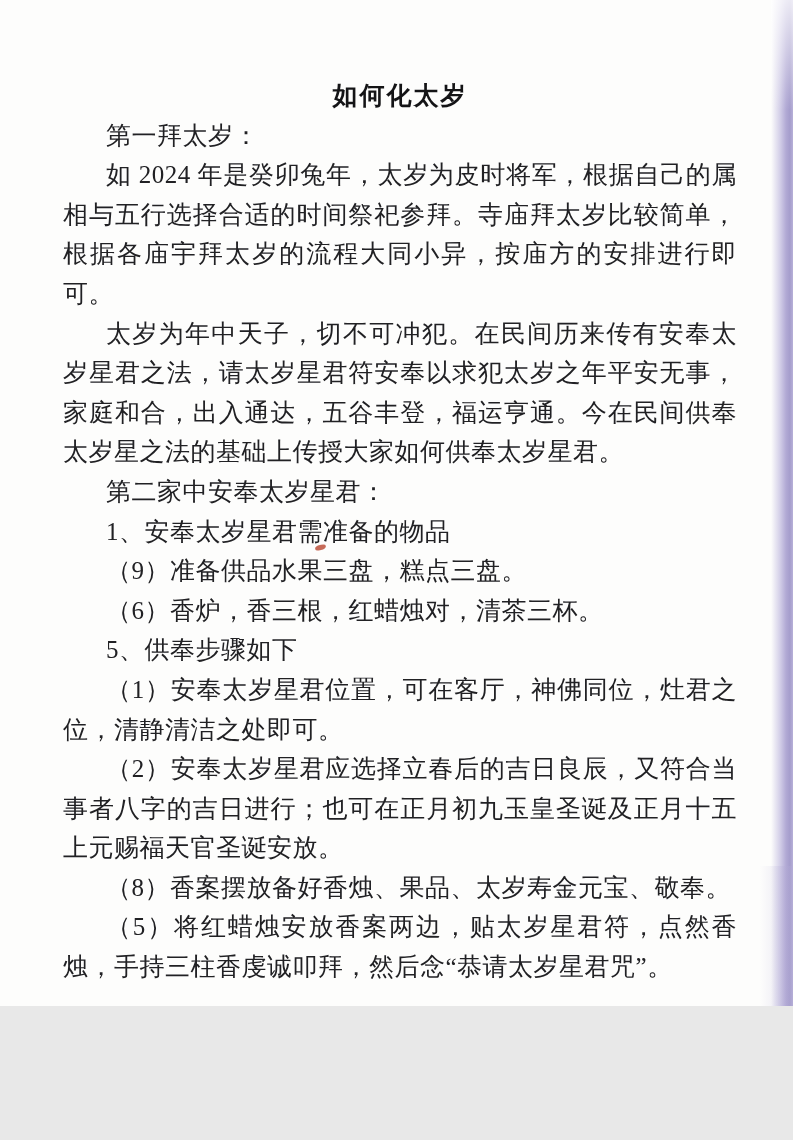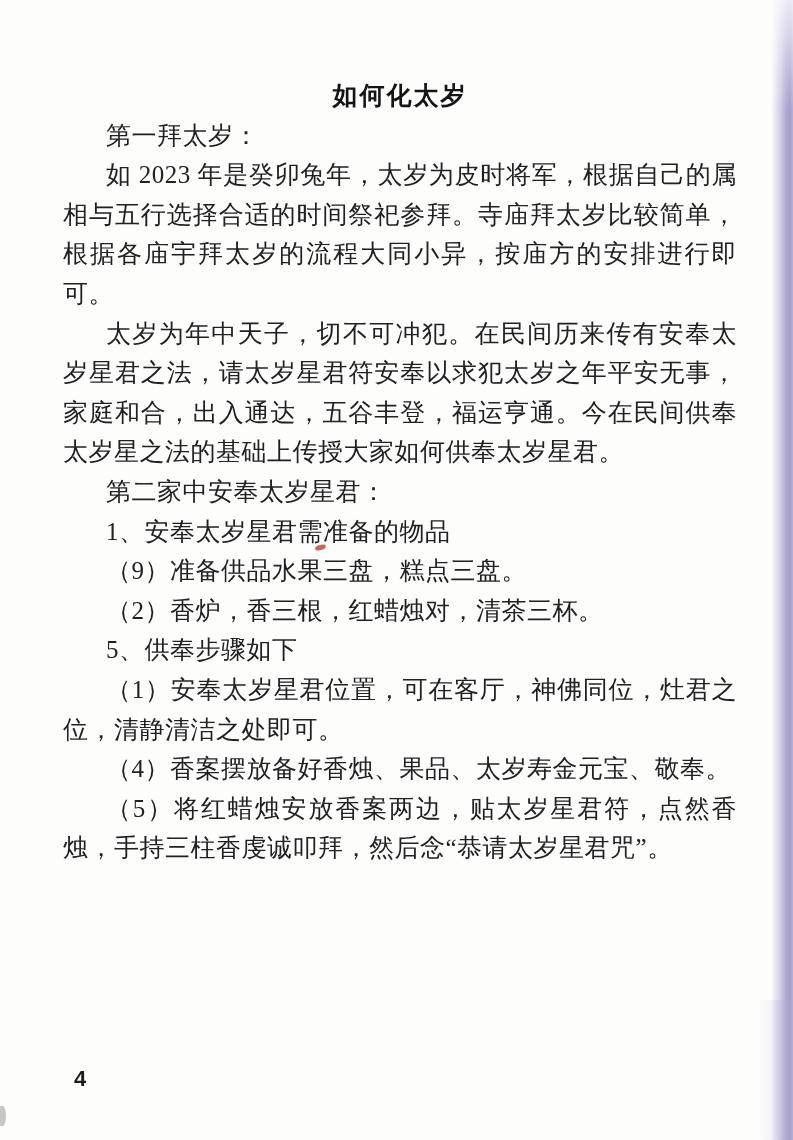--- a/index.html
+++ b/index.html
@@ -2,21 +2,21 @@
 <html><head>
 <meta charset="utf-8">
 <style>
   * { margin: 0; padding: 0; box-sizing: border-box; }
   html, body { background: #e8e8e8; }
   body { font-family: "Liberation Serif", "DejaVu Serif", serif; }
 
   .scan-page {
     position: relative;
     width: 793px;
-    height: 1140px;
+    height: 1006px;
     margin: 0 auto;
     background: #fdfdfc;
     overflow: hidden;
     color: #1f1f21;
   }
 
   
   .edge-band {
     position: absolute;
     top: 0;
@@ -109,29 +109,30 @@
   }
 </style>
 </head>
 <body>
 
 <div class="scan-page">
 
   <div class="content">
     <h1 class="doc-title">如何化太岁</h1>
     <p class="para">第一拜太岁：</p>
-    <p class="para">如 2023 年是癸卯兔年，太岁为皮时将军，根据自己的属相与五行选择合适的时间祭祀参拜。寺庙拜太岁比较简单，根据各庙宇拜太岁的流程大同小异，按庙方的安排进行即可。</p>
+    <p class="para">如 2024 年是癸卯兔年，太岁为皮时将军，根据自己的属相与五行选择合适的时间祭祀参拜。寺庙拜太岁比较简单，根据各庙宇拜太岁的流程大同小异，按庙方的安排进行即可。</p>
     <p class="para">太岁为年中天子，切不可冲犯。在民间历来传有安奉太岁星君之法，请太岁星君符安奉以求犯太岁之年平安无事，家庭和合，出入通达，五谷丰登，福运亨通。今在民间供奉太岁星之法的基础上传授大家如何供奉太岁星君。</p>
     <p class="para">第二家中安奉太岁星君：</p>
     <p class="para">1、安奉太岁星君需准备的物品</p>
     <p class="para">（9）准备供品水果三盘，糕点三盘。</p>
-    <p class="para">（2）香炉，香三根，红蜡烛对，清茶三杯。</p>
+    <p class="para">（6）香炉，香三根，红蜡烛对，清茶三杯。</p>
     <p class="para">5、供奉步骤如下</p>
     <p class="para">（1）安奉太岁星君位置，可在客厅，神佛同位，灶君之位，清静清洁之处即可。</p>
-    <p class="para">（4）香案摆放备好香烛、果品、太岁寿金元宝、敬奉。</p>
+    <p class="para">（2）安奉太岁星君应选择立春后的吉日良辰，又符合当事者八字的吉日进行；也可在正月初九玉皇圣诞及正月十五上元赐福天官圣诞安放。</p>
+    <p class="para">（8）香案摆放备好香烛、果品、太岁寿金元宝、敬奉。</p>
     <p class="para">（5）将红蜡烛安放香案两边，贴太岁星君符，点然香烛，手持三柱香虔诚叩拜，然后念“恭请太岁星君咒”。</p>
   </div>
 
   <div class="page-number">4</div>
 
   <div class="speck-red"></div>
   <div class="speck-edge"></div>
   <div class="edge-band"></div>
 
 </div>

